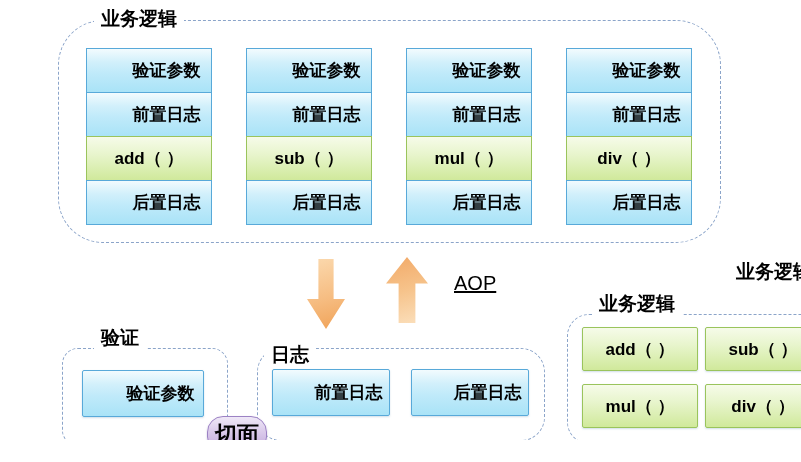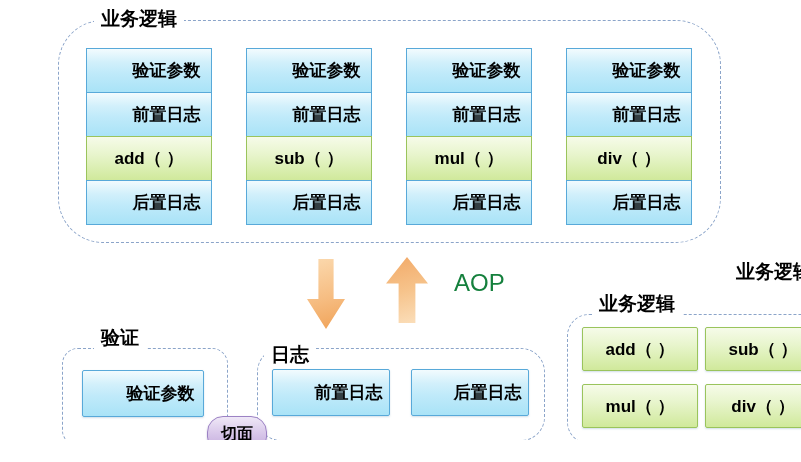--- a/index.html
+++ b/index.html
@@ -41,24 +41,24 @@
     width:42px;height:66px;
     background:linear-gradient(345deg,#fbe0bd 0%,#f7c априори 50%,#f2a967 100%);
     background:linear-gradient(345deg,#fbe0bd 0%,#f6c38b 50%,#f2a967 100%);
     clip-path:polygon(50% 0,100% 40%,70% 40%,70% 100%,30% 100%,30% 40%,0 40%);
   }
   .aspect-box{
     position:absolute;z-index:4;width:60px;height:37px;border-radius:16px;
     border:1px solid #9c82c4;box-sizing:border-box;
     background:linear-gradient(180deg,#efe8f7 0%,#d9c8ea 45%,#bfa6da 100%);
     display:flex;align-items:center;justify-content:center;
-    font-weight:bold;font-size:16px;
+    font-weight:bold;font-size:22px;
     box-shadow:0 1px 2px rgba(130,110,170,0.4);
   }
-  .aop-label{position:absolute;font-size:24px;font-weight:normal;line-height:22px;color:#15803d;}
+  .aop-label{position:absolute;font-size:20px;font-weight:normal;line-height:22px;color:#000000;text-decoration:underline;}
 </style>
 </head>
 <body>
 
 <div class="canvas">
 
   <div class="dash-box" style="left:14px;top:20px;width:663px;height:223px;border-radius:45px;"></div>
   <div class="dash-label" style="left:50px;top:8px;">业务逻辑</div>
 
   <div class="col" style="left:42px;top:48px;">

